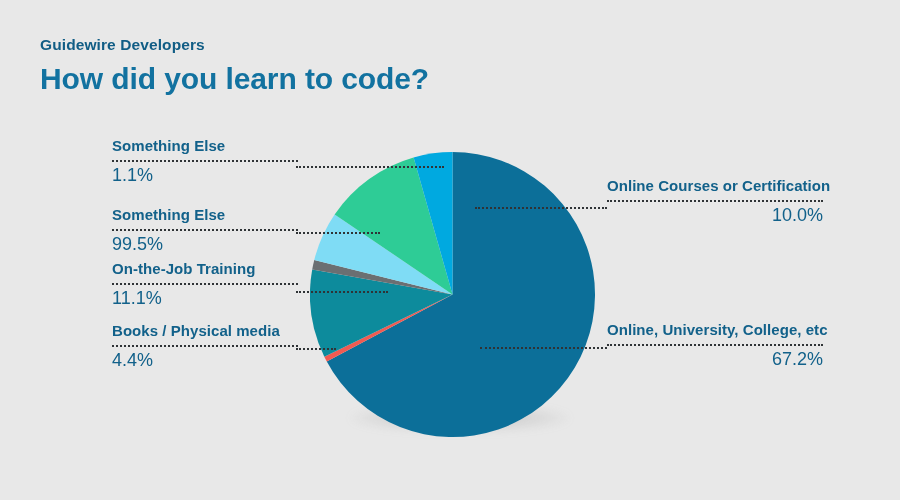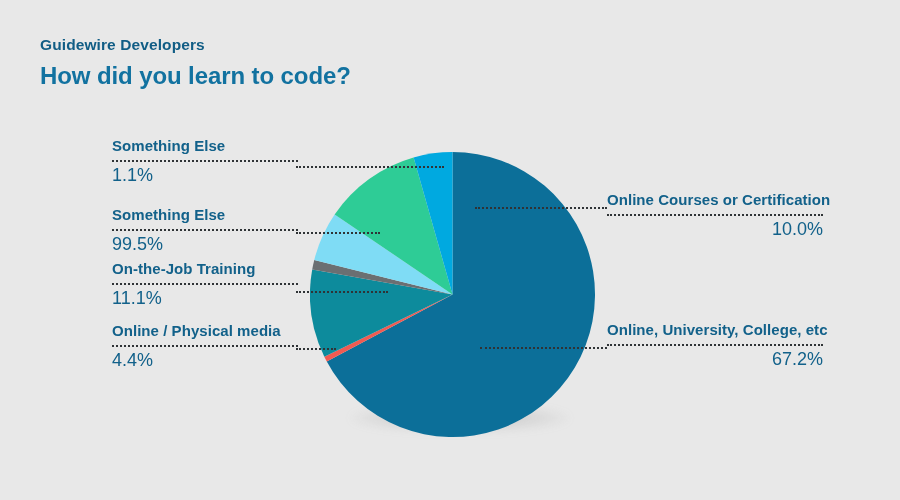--- a/index.html
+++ b/index.html
@@ -30,21 +30,21 @@
     font-size: 15.5px;
     font-weight: bold;
     letter-spacing: 0.1px;
     color: #115d85;
     white-space: nowrap;
   }
   .hdr-title {
     position: absolute;
     left: 40px;
     top: 62px;
-    font-size: 24px;
+    font-size: 30px;
     font-weight: bold;
     letter-spacing: -0.1px;
     color: #1272a0;
     white-space: nowrap;
   }
 
   
   #pie-wrap {
     position: absolute;
     left: 310px;
@@ -146,26 +146,26 @@
     <div class="c-val">99.5%</div>
   </div>
 
   <div class="callout left" style="left:112px; top:260px; width:186px;">
     <div class="c-name">On-the-Job Training</div>
     <div class="c-rule"></div>
     <div class="c-val">11.1%</div>
   </div>
 
   <div class="callout left" style="left:112px; top:322px; width:186px;">
-    <div class="c-name">Online / Physical media</div>
+    <div class="c-name">Books / Physical media</div>
     <div class="c-rule"></div>
     <div class="c-val">4.4%</div>
   </div>
 
-  <div class="callout right" style="left:607px; top:191px; width:216px;">
+  <div class="callout right" style="left:607px; top:177px; width:216px;">
     <div class="c-name">Online Courses or Certification</div>
     <div class="c-rule"></div>
     <div class="c-val">10.0%</div>
   </div>
 
   <div class="callout right" style="left:607px; top:321px; width:216px;">
     <div class="c-name">Online, University, College, etc</div>
     <div class="c-rule"></div>
     <div class="c-val">67.2%</div>
   </div>

